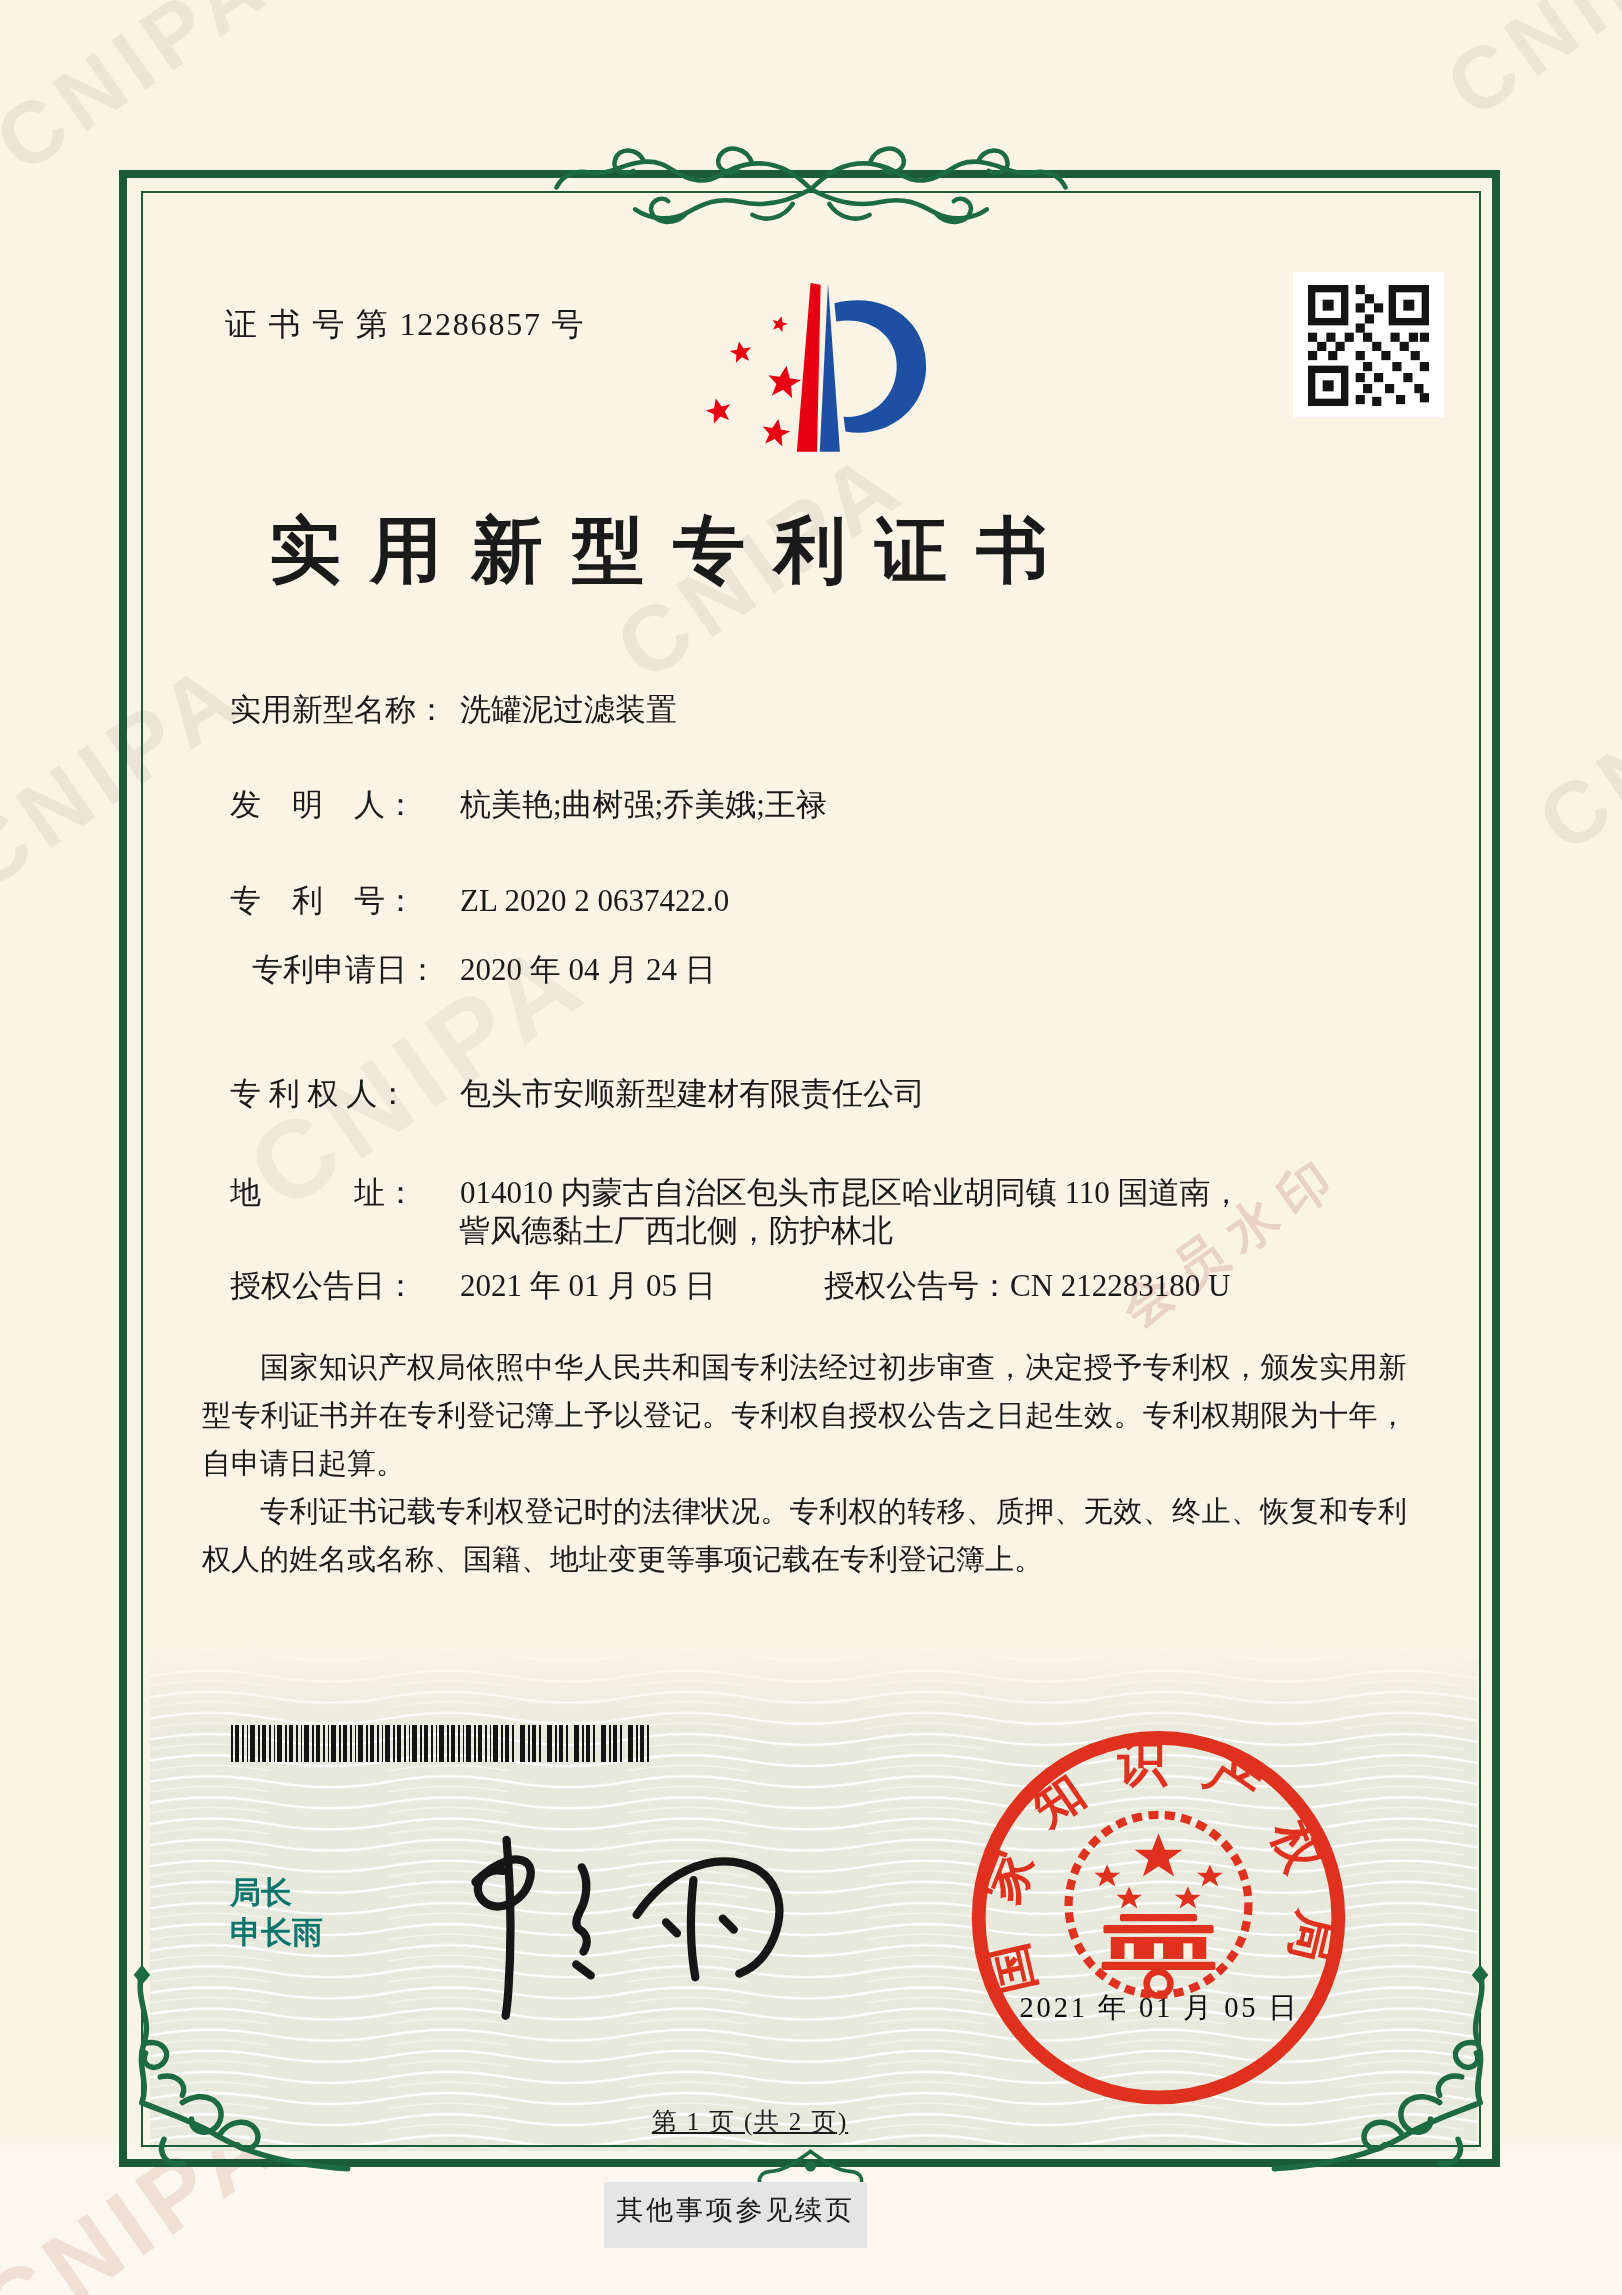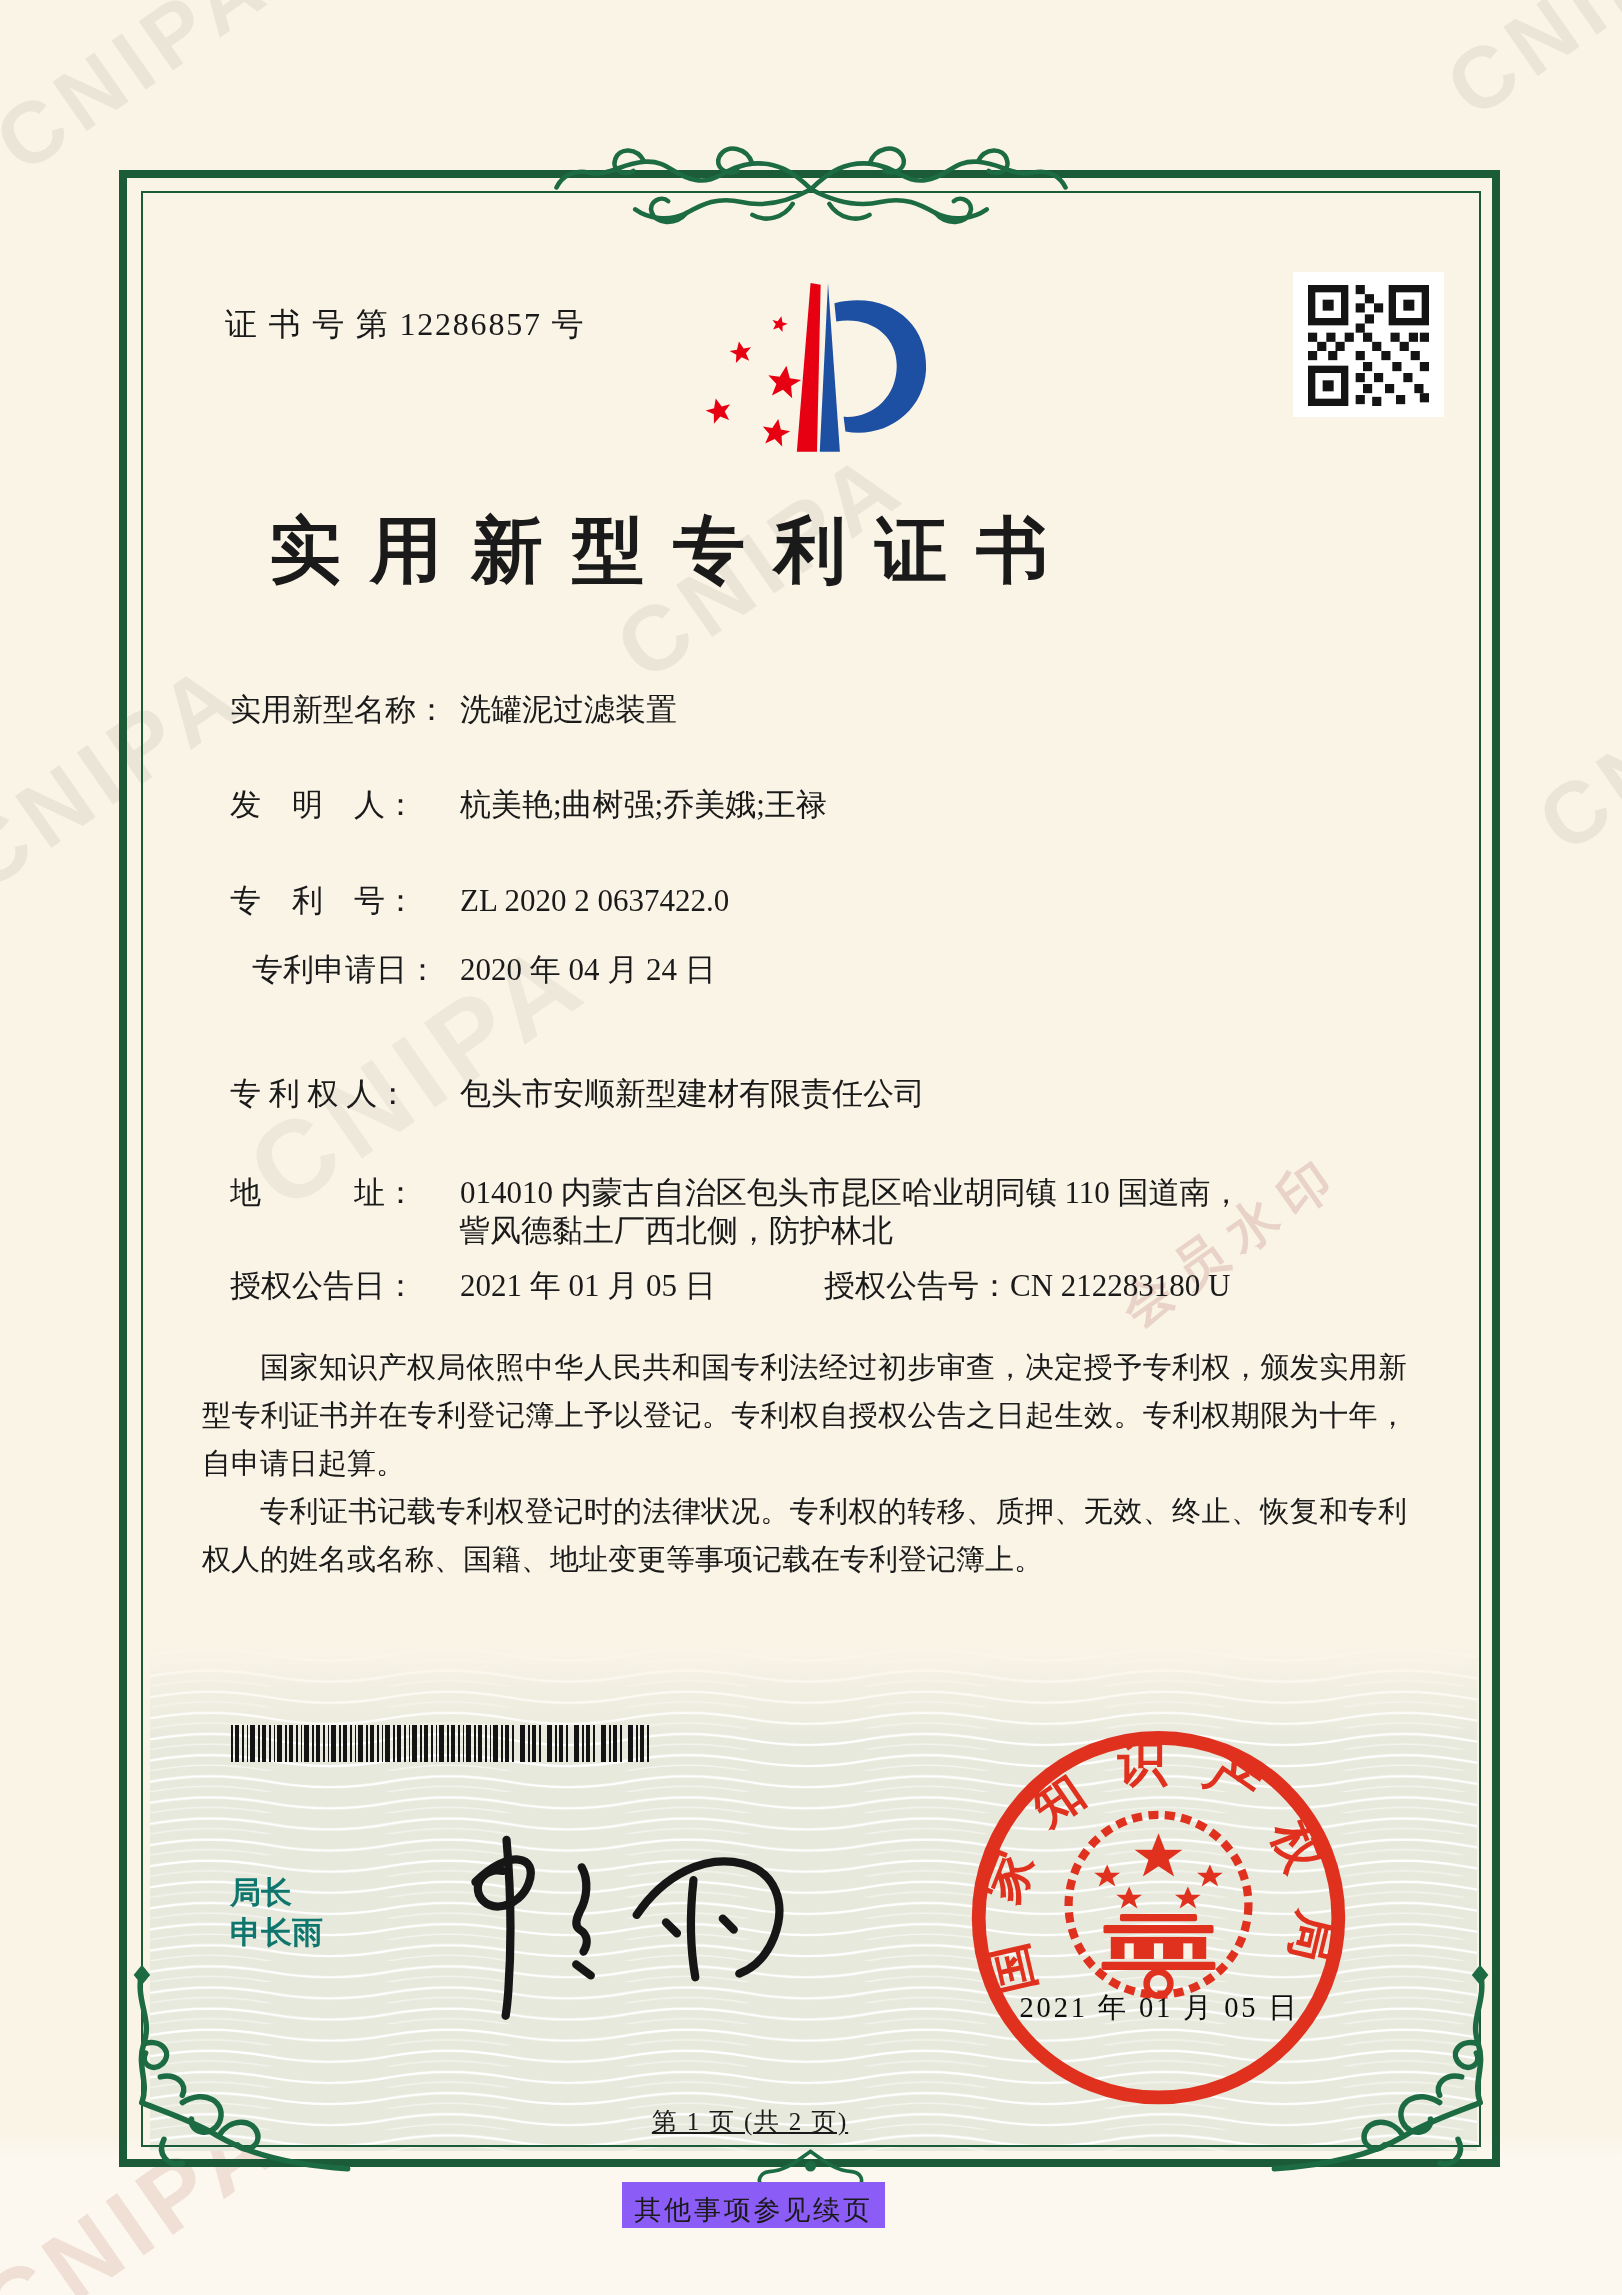--- a/index.html
+++ b/index.html
@@ -31,21 +31,21 @@
   .barcode{left:231px;top:1725px;width:421px;height:37px;
     background-image:repeating-linear-gradient(90deg,
       #141414 0 1.8px,rgba(0,0,0,0) 1.8px 3.7px,
       #141414 3.7px 8.3px,rgba(0,0,0,0) 8.3px 11px,
       #141414 11px 13px,rgba(0,0,0,0) 13px 16.5px,
       #141414 16.5px 17.4px,rgba(0,0,0,0) 17.4px 19px,
       #141414 19px 24px,rgba(0,0,0,0) 24px 27px);}
   .signer{font-family:"Liberation Sans","DejaVu Sans",sans-serif;font-size:31px;font-weight:600;color:#0f766e;}
   .sealdate{left:1008px;top:1989px;width:303px;text-align:center;font-size:28.5px;color:#0d0d0d;letter-spacing:2.8px;}
   .pageinfo{left:119px;top:2105px;width:1262px;text-align:center;font-size:25px;letter-spacing:1.8px;text-decoration:underline;}
-  .contstrip{left:622px;top:2182px;width:263px;height:46px;background:#8b5cf6;}
+  .contstrip{left:604px;top:2182px;width:263px;height:66px;background:#e5e5e5;}
   .contnote{width:100%;text-align:center;font-size:27px;line-height:57px;letter-spacing:2.8px;}
   .qrpad{left:1293px;top:272px;width:151px;height:145px;background:#ffffff;}
 </style>
 </head>
 <body>
 
 <div class="wm" style="left:-23px;top:110px;font-size:87px;">CNIPA</div>
 <div class="wm" style="left:1428px;top:55px;font-size:87px;">CNIPA</div>
 <div class="wm" style="left:597px;top:615px;font-size:92px;">CNIPA</div>
 <div class="wm" style="left:-64px;top:826px;font-size:92px;">CNIPA</div>

